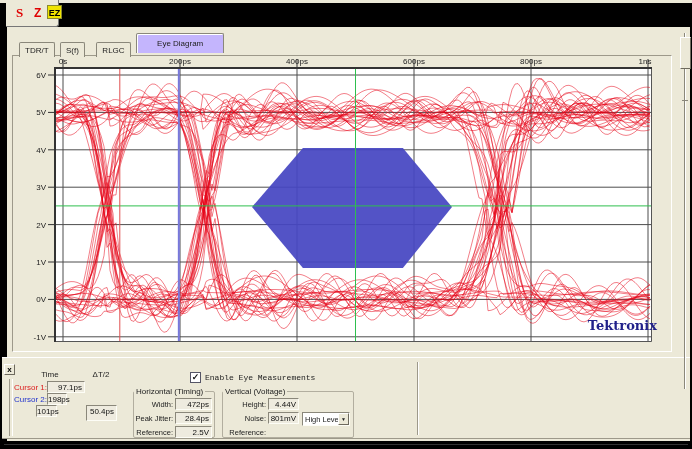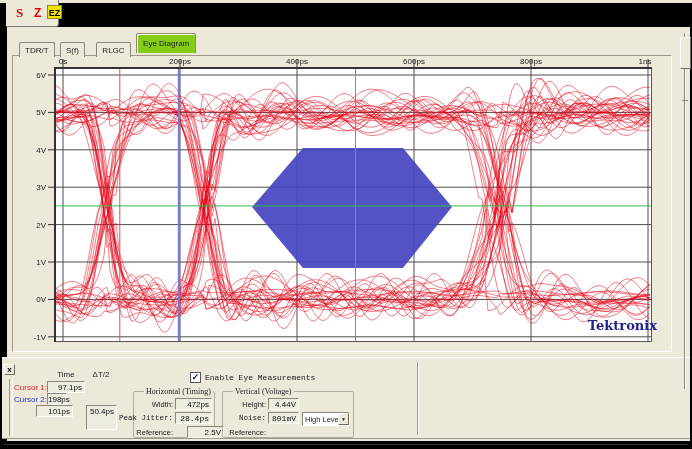--- a/index.html
+++ b/index.html
@@ -17,21 +17,21 @@
       font:bold 9px/14px "Liberation Sans",sans-serif;text-align:center;border:1px solid #8a8a30;box-sizing:border-box;}
   #app-bg{left:7px;top:27px;width:683px;height:414px;background:#ece9d8;}
   #bottom-line{left:4px;top:444px;width:684px;height:1px;background:#333;}
 
   
   #tabstrip{left:19px;top:33px;height:22px;white-space:nowrap;z-index:6;}
   .tab{position:relative;display:inline-block;font-size:8px;color:#222;background:#ece9d8;
       padding:3px 5px 2px;border:1px solid #8a877a;border-bottom:none;border-radius:2px 2px 0 0;
       top:4px;margin-right:1px;vertical-align:bottom;}
   .tab.gap{margin-left:6px;}
-  .tab.active{top:0;padding:5px 6px 5px;background:#84cc16;box-shadow:inset 1px 1px 0 #fff;z-index:7;}
+  .tab.active{top:0;padding:5px 20px 5px;background:#c4b5fd;box-shadow:inset 1px 1px 0 #fff;z-index:7;}
 
   
   #plot-panel{left:12px;top:55px;width:660px;height:297px;background:#ece9d8;
       border-top:1px solid #9d998a;border-left:1px solid #9d998a;
       border-bottom:1px solid #fff;border-right:1px solid #fff;box-sizing:border-box;z-index:1;}
   #plot-svg{left:0;top:0;z-index:5;pointer-events:none;}
 
   
   #vtrack{left:684px;top:33px;width:0;height:356px;border-left:1px solid #8a877a;border-right:1px solid #fff;z-index:12;}
   #vthumb{left:680px;top:37px;width:9px;height:30px;background:#ece9d8;
@@ -40,45 +40,45 @@
 
   
   #bottom-panel{left:2px;top:357px;width:688px;height:82px;background:#ece9d8;
       border-top:1px solid #fff;border-bottom:1px solid #9d998a;box-sizing:border-box;z-index:10;
       font-size:8px;color:#222;}
   #bp-close{left:2px;top:6px;width:11px;height:11px;background:#ece9d8;
       border:1px solid;border-color:#fff #6e6a5e #6e6a5e #fff;box-sizing:border-box;
       font:bold 8px/9px "Liberation Sans",sans-serif;text-align:center;color:#000;}
   #bp-grip{left:7px;top:21px;width:2px;height:57px;border-left:1px solid #9d998a;border-right:1px solid #fff;}
   .hdr{position:absolute;text-align:center;width:40px;}
-  #hdr-time{left:44px;top:12px;}
+  #hdr-time{left:28px;top:12px;}
   #hdr-dt2{left:79px;top:12px;}
   .rlabel{position:absolute;white-space:nowrap;}
   #c1-label{right:643px;top:25px;}
   #c2-label{right:643px;top:37px;}
   #dl-label{right:643px;top:49px;}
   .field{position:absolute;background:#eeebdf;border-top:1px solid #8a877a;border-left:1px solid #8a877a;
       border-bottom:1px solid #fdfdf6;border-right:1px solid #fdfdf6;box-sizing:border-box;
       text-align:right;padding:1px 2px 0 0;font-size:8px;color:#111;}
   #c1-field{left:45px;top:23px;width:38px;height:12px;}
   #c2-field{left:45px;top:35px;width:20px;height:12px;}
-  #dl-field{left:34px;top:47px;width:37px;height:12px;}
-  #dl2-field{left:84px;top:47px;width:31px;height:25px;}
+  #dl-field{left:34px;top:47px;width:21px;height:12px;}
+  #dl2-field{left:84px;top:47px;width:31px;height:16px;}
   #eye-check{left:188px;top:14px;width:11px;height:11px;background:#fff;border:1px solid #556;
       box-sizing:border-box;font:bold 9px/9px "Liberation Sans",sans-serif;text-align:center;color:#111;}
   #eye-check-label{left:203px;top:15px;font-family:Liberation Mono, monospace;}
   .group{position:absolute;border:1px solid #b2ae9f;border-radius:2px;}
-  .gtitle{position:absolute;left:10px;top:-5px;background:#ece9d8;padding:0 2px;white-space:nowrap;font-family:Liberation Serif, serif;}
+  .gtitle{position:absolute;left:0;top:-5px;background:#ece9d8;padding:0 2px;white-space:nowrap;}
   #grp-h{left:131px;top:33px;width:80px;height:45px;}
   #grp-v{left:220px;top:33px;width:130px;height:45px;}
   .glabel{position:absolute;white-space:nowrap;font-size:7.5px;}
-  .g-r1{top:8px;} .g-r2{top:22px;font-family:Liberation Mono, monospace;} .g-r3{top:36px;}
+  .g-r1{top:8px;} .g-r2{top:22px;} .g-r3{top:36px;}
   #grp-h .glabel{right:41px;}
   #grp-h .field{left:41px;width:37px;height:12px;}
-  #grp-h .field.g-r1{top:6px;} #grp-h .field.g-r2{top:20px;} #grp-h .field.g-r3{top:34px;margin-left:12px;}
+  #grp-h .field.g-r1{top:6px;} #grp-h .field.g-r2{top:20px;} #grp-h .field.g-r3{top:34px;}
   #grp-v .glabel{right:87px;}
   #grp-v .field{left:45px;width:31px;height:12px;}
   #grp-v .field.g-r1{top:6px;} #grp-v .field.g-r2{top:20px;} #grp-v .field.g-r3{top:48px;margin-top:31px;}
   #combo{left:79px;top:20px;width:48px;height:14px;background:#fff;
       border-top:1px solid #8a877a;border-left:1px solid #8a877a;
       border-bottom:1px solid #fdfdf6;border-right:1px solid #fdfdf6;box-sizing:border-box;}
   #combo-text{position:absolute;left:2px;top:2px;font-size:7.5px;white-space:nowrap;}
   #combo-btn{position:absolute;right:0;top:0;width:11px;height:12px;background:#ece9d8;
       border:1px solid;border-color:#fff #6e6a5e #6e6a5e #fff;box-sizing:border-box;
       font-size:5px;line-height:10px;text-align:center;color:#222;}

